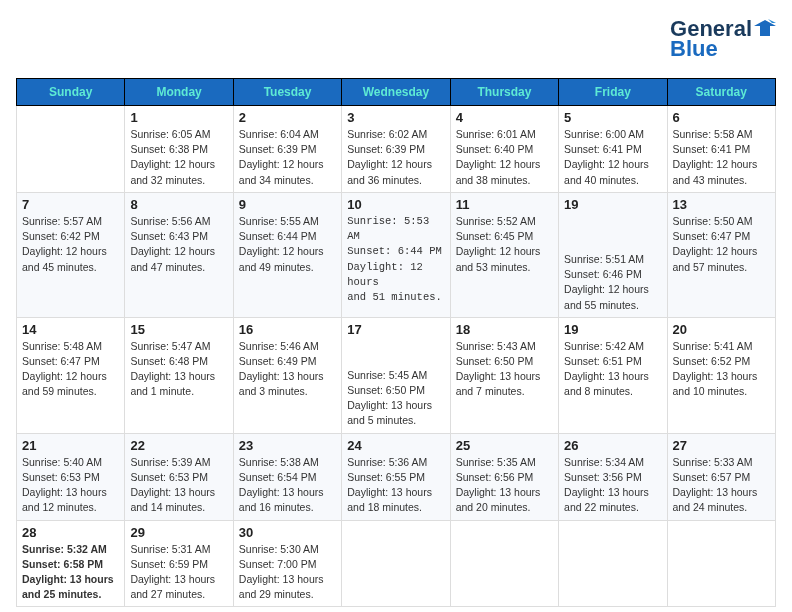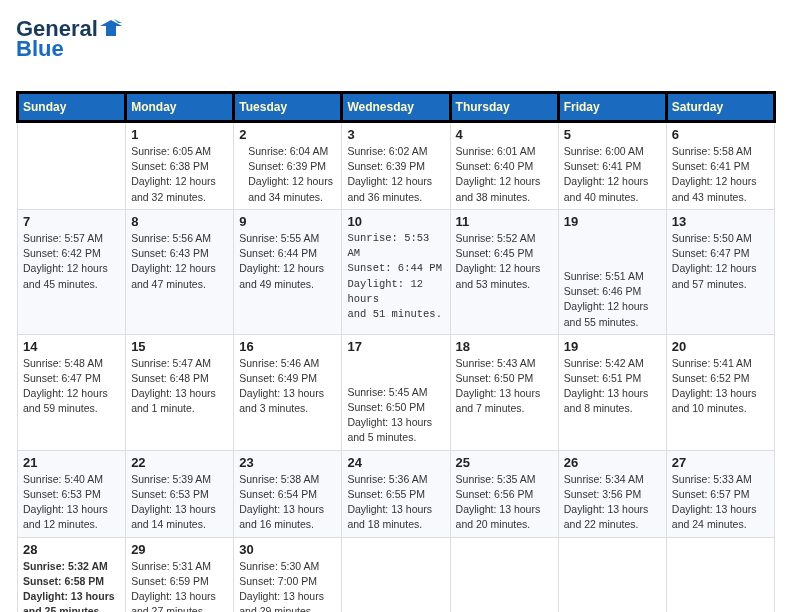--- a/index.html
+++ b/index.html
@@ -5,23 +5,23 @@
     * { box-sizing: border-box; margin: 0; padding: 0; }
     body {
       font-family: Arial, sans-serif;
       background: #fff;
       width: 792px;
       min-height: 612px;
       padding: 16px;
     }
     .header-area {
       display: flex;
-      justify-content: space-between;
+      justify-content: flex-end;
       align-items: flex-start;
-      margin-bottom: 29px;
+      margin-bottom: 16px;
     }
     .logo {
       display: flex;
       flex-direction: column;
       align-items: flex-start;
     }
     .logo-row {
       display: flex;
       align-items: center;
     }
@@ -37,26 +37,26 @@
       font-size: 14px;
       color: #444;
     }
     .calendar-table {
       width: 100%;
       border-collapse: collapse;
       font-size: 11px;
     }
     .calendar-table th {
       background: #1a6abf;
-      color: #fef9c3;
+      color: #5eead4;
       padding: 6px 4px;
-      text-align: left;
+      text-align: center;
       font-size: 12px;
       font-weight: bold;
-      border: 3px solid #000000;
+      border: 1px solid #000000;
     }
     .calendar-table td {
       border: 1px solid #ddd;
       vertical-align: top;
       padding: 4px 5px;
       width: 108px;
       min-height: 80px;
       height: 85px;
     }
     .day-num {
@@ -117,21 +117,21 @@
         <td class="empty-cell"></td>
         <td>
           <span class="day-num">1</span>
           <div class="day-info" style="white-space: pre-line;">Sunrise: 6:05 AM
 Sunset: 6:38 PM
 Daylight: 12 hours
 and 32 minutes.</div>
         </td>
         <td>
           <span class="day-num">2</span>
-          <div class="day-info" style="white-space: pre-line; margin-left: 9px;">Sunrise: 6:04 AM
+          <div class="day-info" style="white-space: pre-line;">Sunrise: 6:04 AM
 Sunset: 6:39 PM
 Daylight: 12 hours
 and 34 minutes.</div>
         </td>
         <td>
           <span class="day-num">3</span>
           <div class="day-info" style="white-space: pre-line;">Sunrise: 6:02 AM
 Sunset: 6:39 PM
 Daylight: 12 hours
 and 36 minutes.</div>

